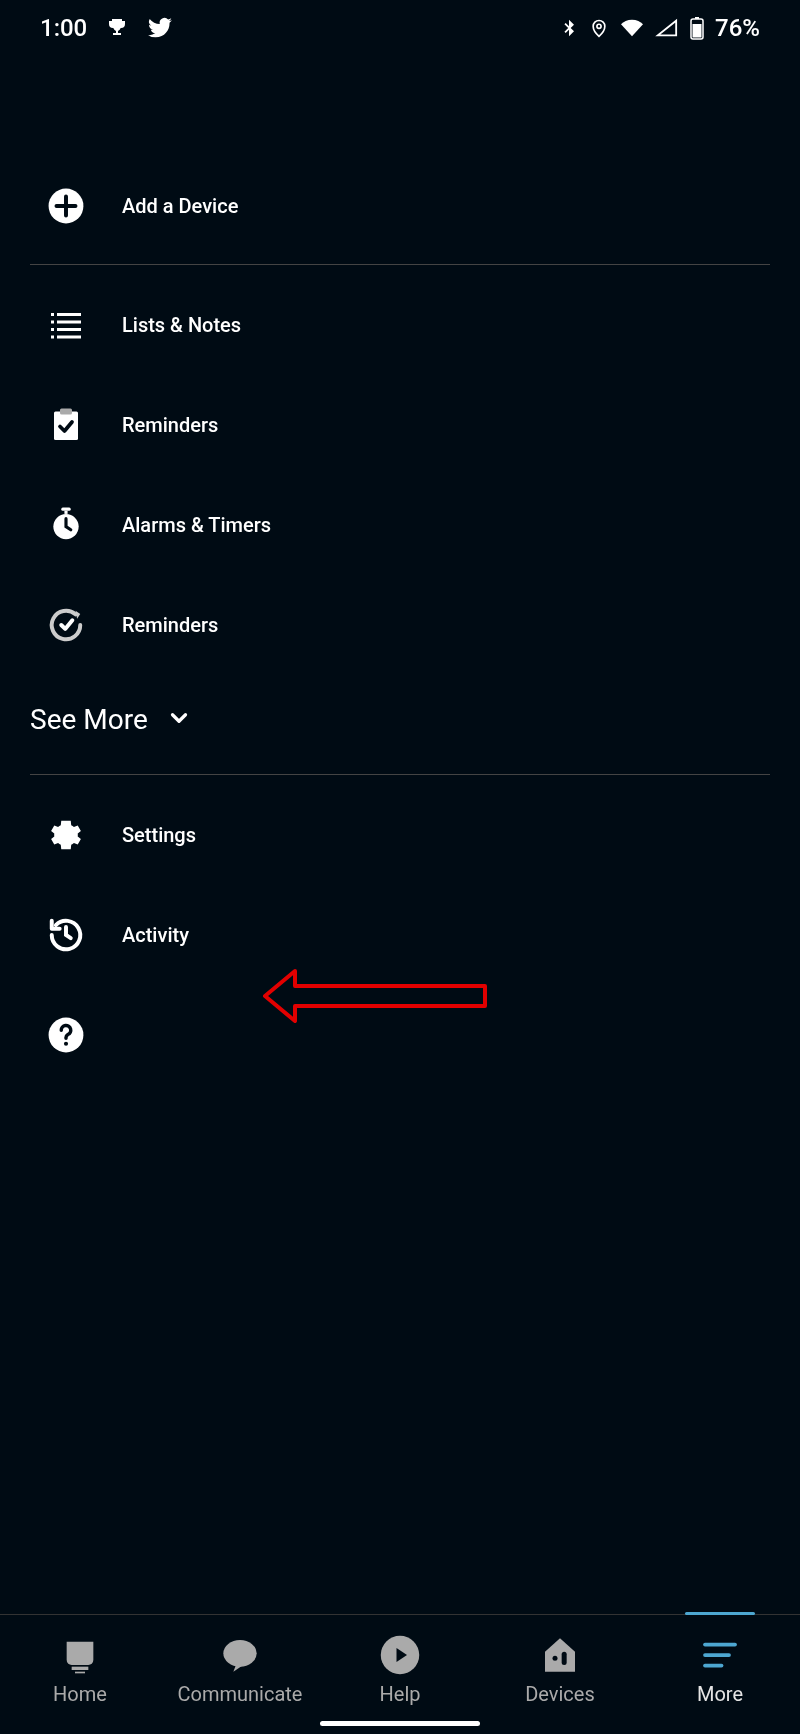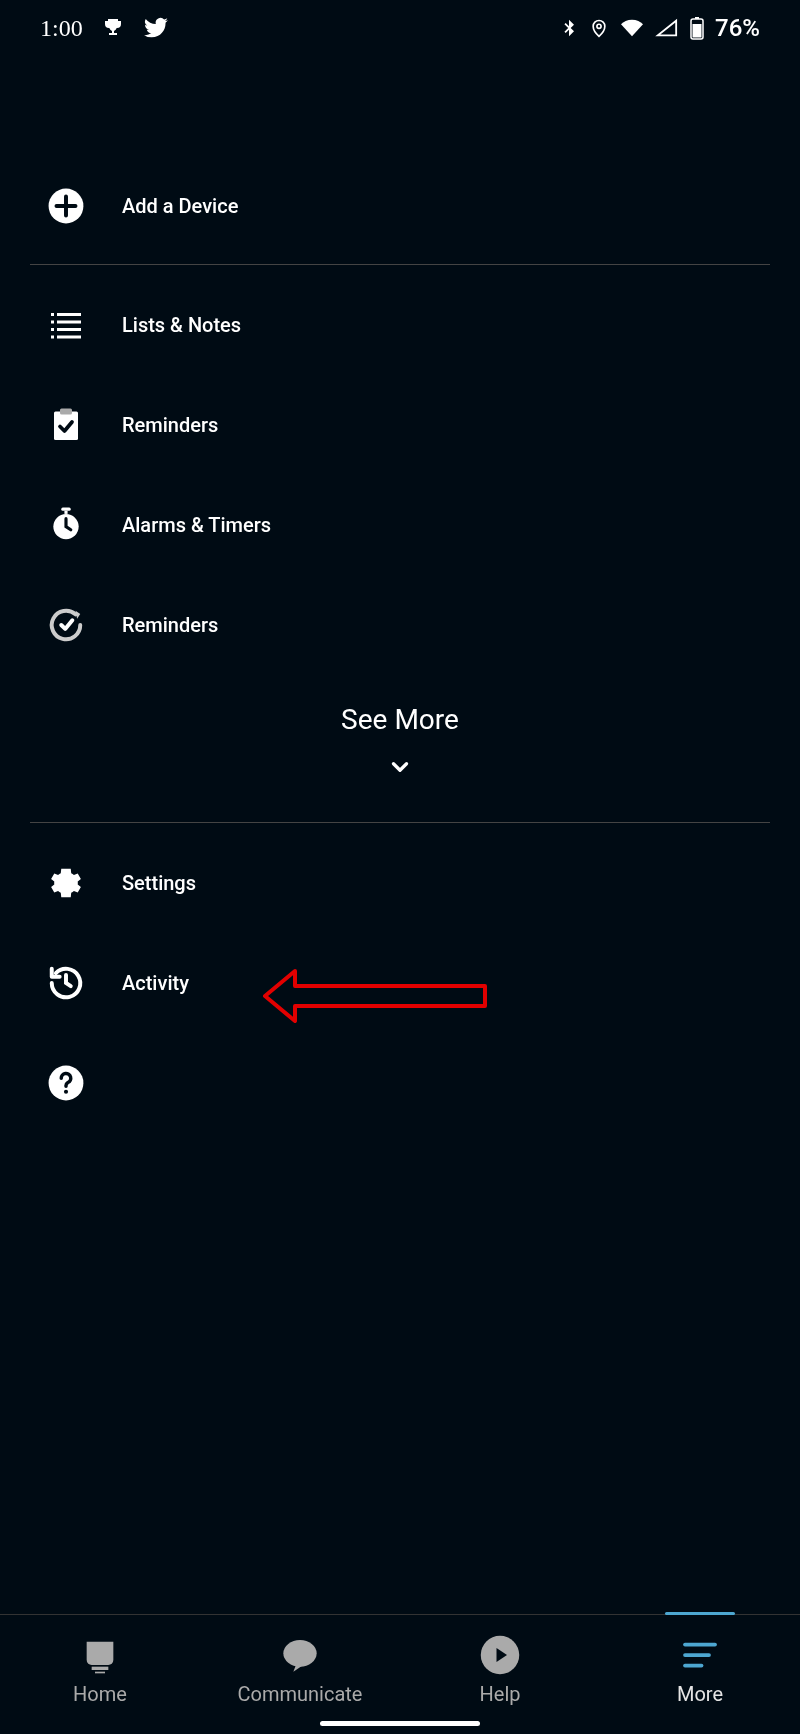--- a/index.html
+++ b/index.html
@@ -13,21 +13,21 @@
     overflow: hidden;
   }
   .status-bar {
     display: flex;
     justify-content: space-between;
     align-items: center;
     padding: 14px 40px 14px 40px;
     font-size: 24px;
     font-weight: 500;
   }
-  .status-left { display: flex; align-items: center; gap: 18px; font-family: Liberation Serif, serif; }
+  .status-left { display: flex; align-items: center; gap: 18px; }
   .status-right { display: flex; align-items: center; gap: 10px; justify-content: space-between; }
   .status-icon { display: inline-flex; align-items: center; justify-content: center; }
 
   .content {
     padding: 100px 30px 0 30px;
   }
   .menu-item {
     display: flex;
     align-items: center;
     gap: 36px;
@@ -51,21 +51,20 @@
     height: 1px;
     background: #444;
     margin: 10px 0;
   }
   .see-more {
     display: flex;
     align-items: center;
     gap: 18px;
     padding: 28px 0 28px 0;
     cursor: pointer;
-    flex-direction: column;
   }
   .see-more-label { font-size: 28px; }
   .add-device-row { padding-bottom: 28px; }
 
   .arrow-annotation {
     position: absolute;
     left: 260px;
     top: 961px;
     pointer-events: none;
   }
@@ -309,20 +308,30 @@
   </div>
   <div class="nav-item">
     <span class="nav-icon">
       <svg width="42" height="42" viewBox="0 0 24 24" fill="#aaa">
           <circle cx="12" cy="12" r="11"></circle>
           <path d="M10 8l6 4-6 4V8Z" fill="#000b14"></path>
         </svg>
     </span>
     <span class="nav-label">Help</span>
   </div>
+  <div class="nav-item">
+    <span class="nav-icon">
+      <svg width="40" height="40" viewBox="0 0 24 24" fill="#aaa">
+          <path d="M12 2l9 8v12H3V10l9-8Z"></path>
+          <circle cx="9" cy="14" r="1.5" fill="#000b14"></circle>
+          <rect x="13" y="10" width="3" height="8" rx="1.5" fill="#000b14"></rect>
+        </svg>
+    </span>
+    <span class="nav-label">Devices</span>
+  </div>
   <div class="nav-item active">
     <span class="nav-icon">
       <svg width="44" height="36" viewBox="0 0 24 24" fill="none" stroke="#4da7d1" stroke-width="2.5" stroke-linecap="round">
           <line x1="2" y1="5" x2="22" y2="5"></line>
           <line x1="2" y1="12" x2="18" y2="12"></line>
           <line x1="2" y1="19" x2="13" y2="19"></line>
         </svg>
     </span>
     <span class="nav-label">More</span>
   </div>

